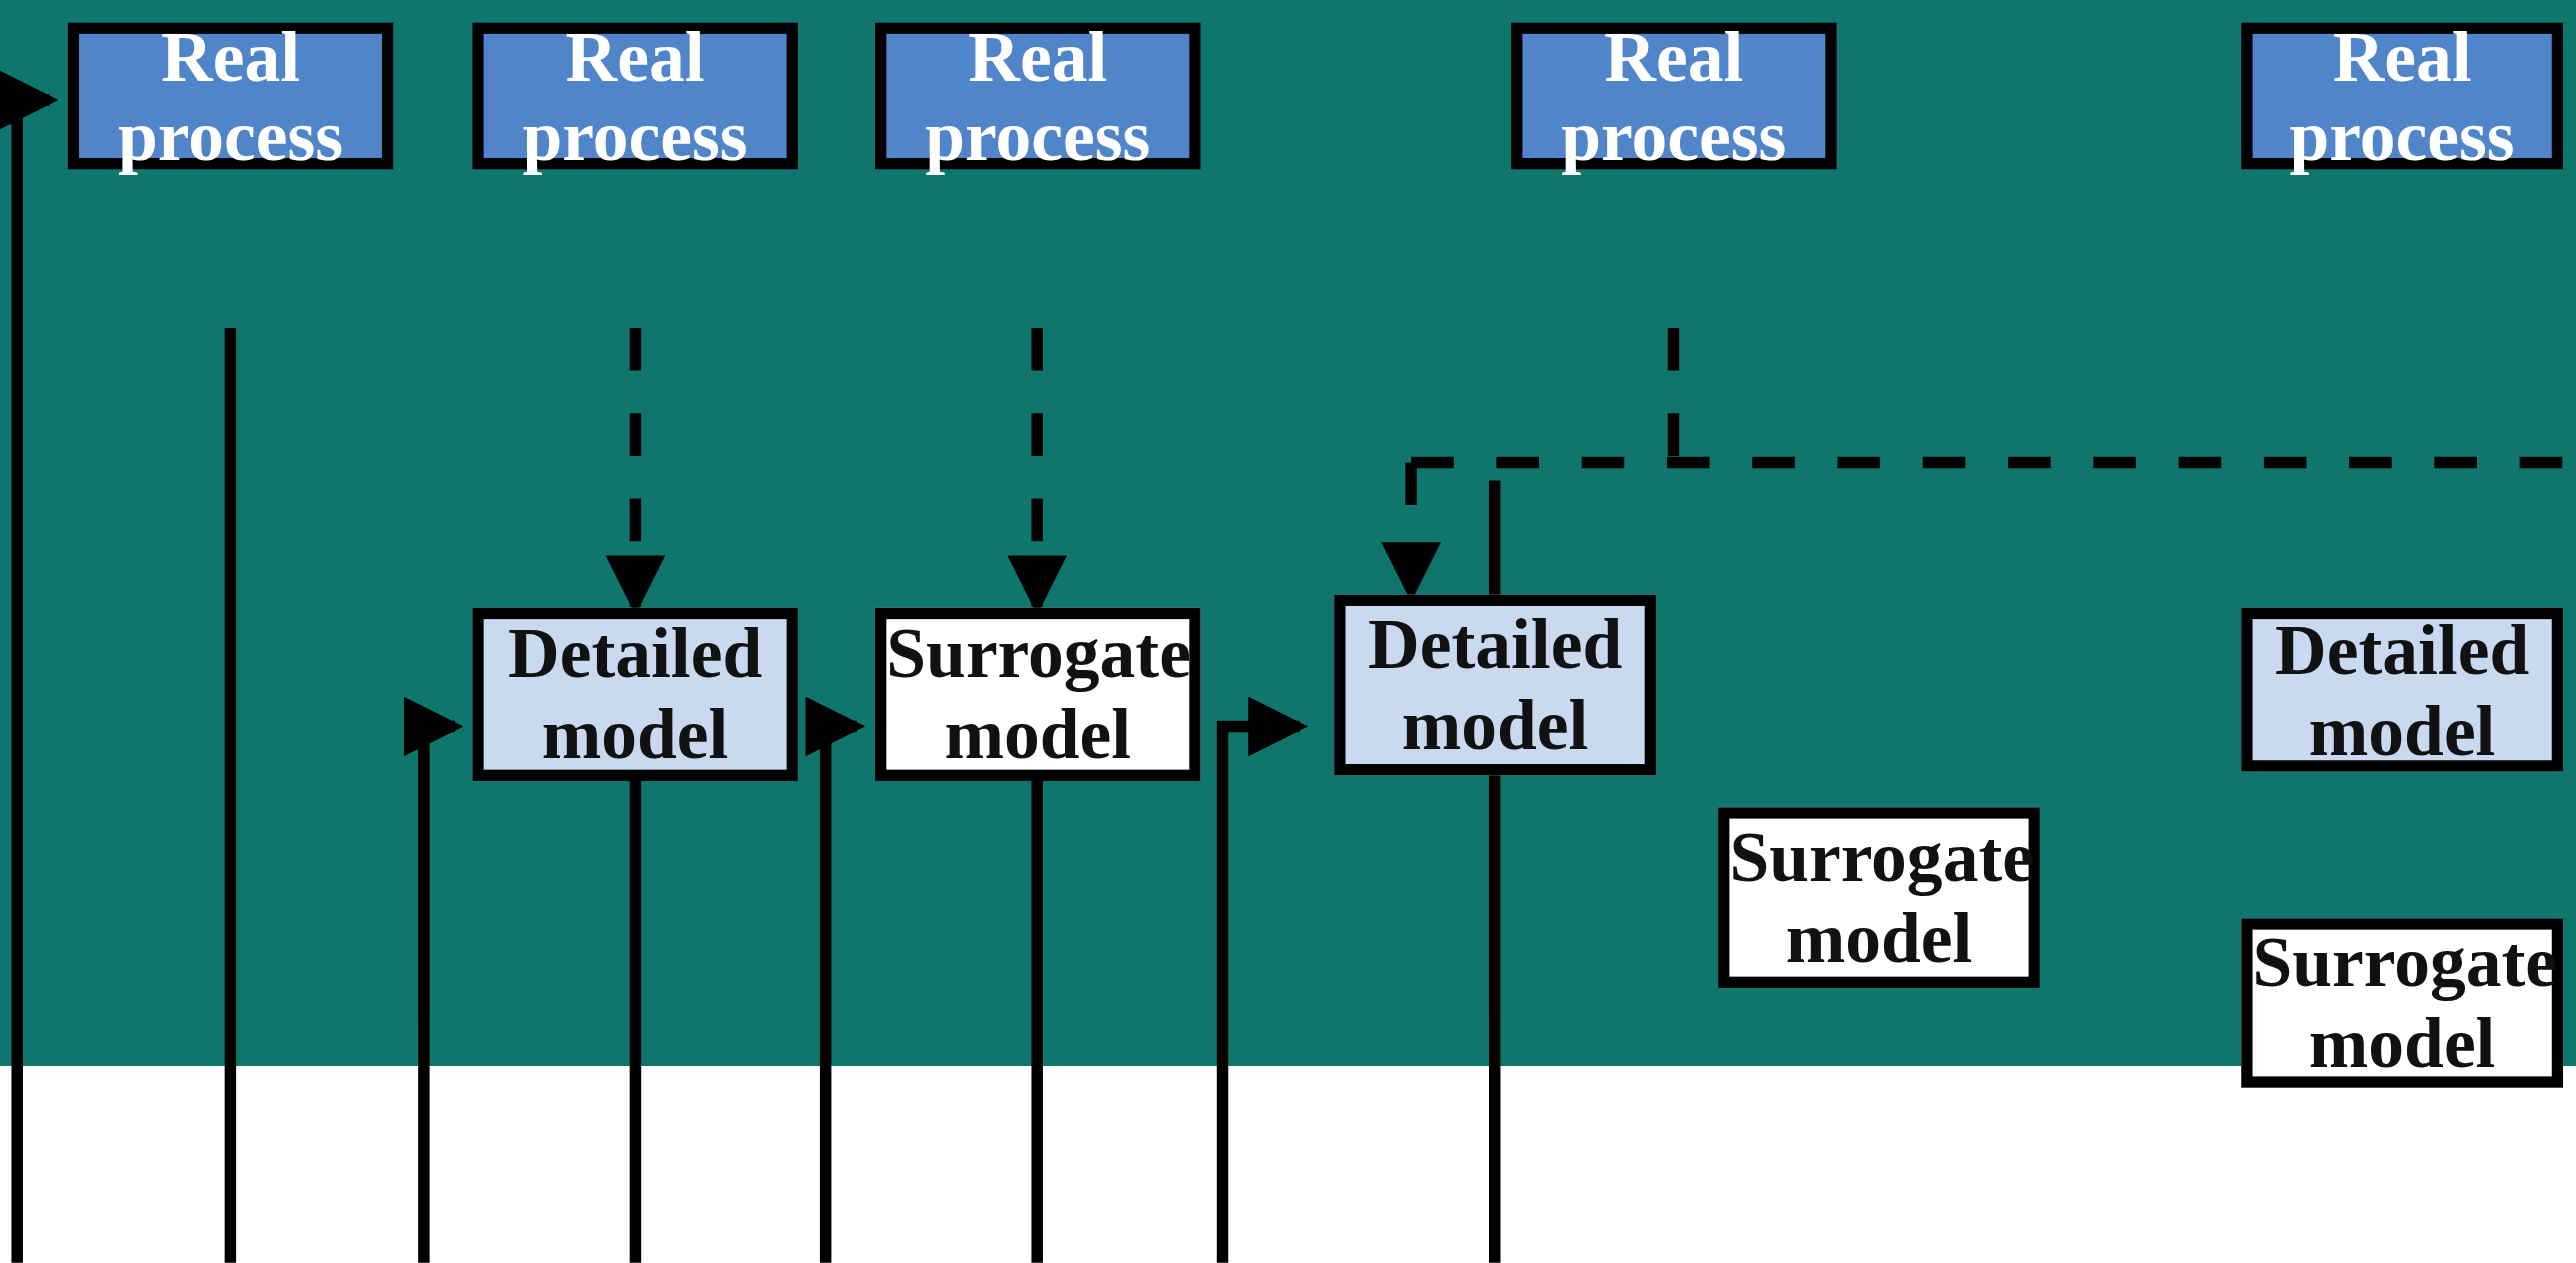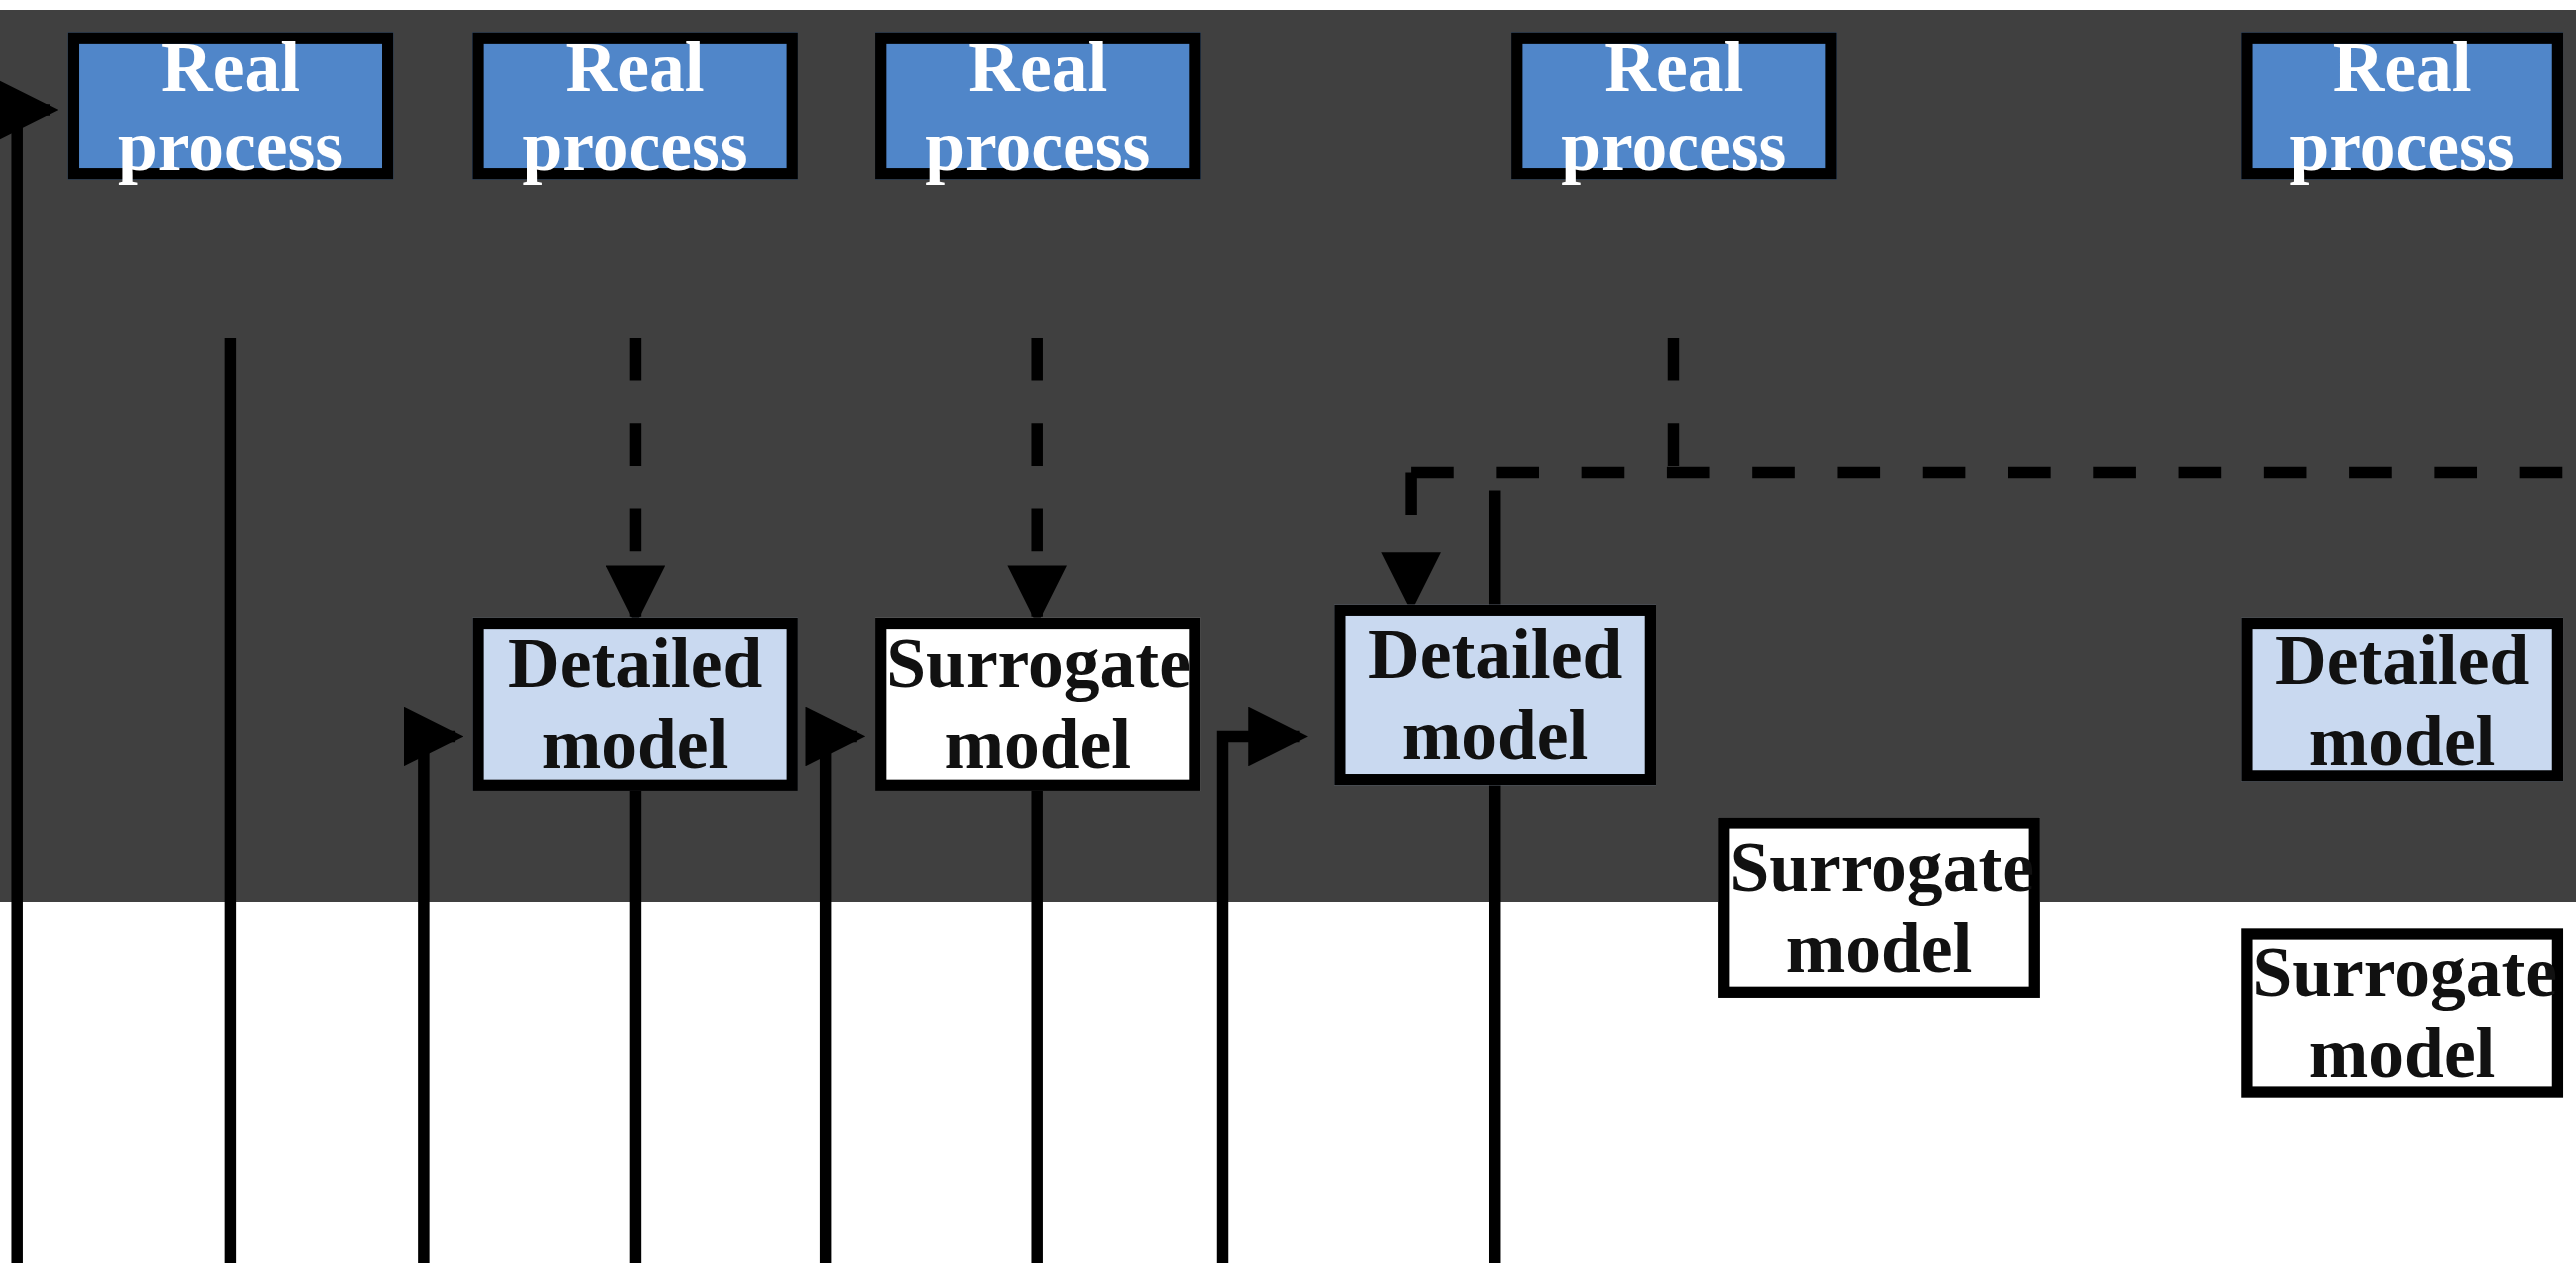--- a/index.html
+++ b/index.html
@@ -9,23 +9,22 @@
   }
   body {
     width: 2576px;
     height: 1263px;
     font-family: "Liberation Serif", "DejaVu Serif", serif;
     overflow: hidden;
   }
   #diagram-root {
     position: relative;
     width: 2576px;
-    height: 892px;
-    background: #404040;
-    margin-top: 10px;
+    height: 1066px;
+    background: #0f766e;
   }
   svg.wires {
     position: absolute;
     left: 0;
     top: 0;
     width: 2576px;
     height: 1263px;
     pointer-events: none;
   }
   .node {

